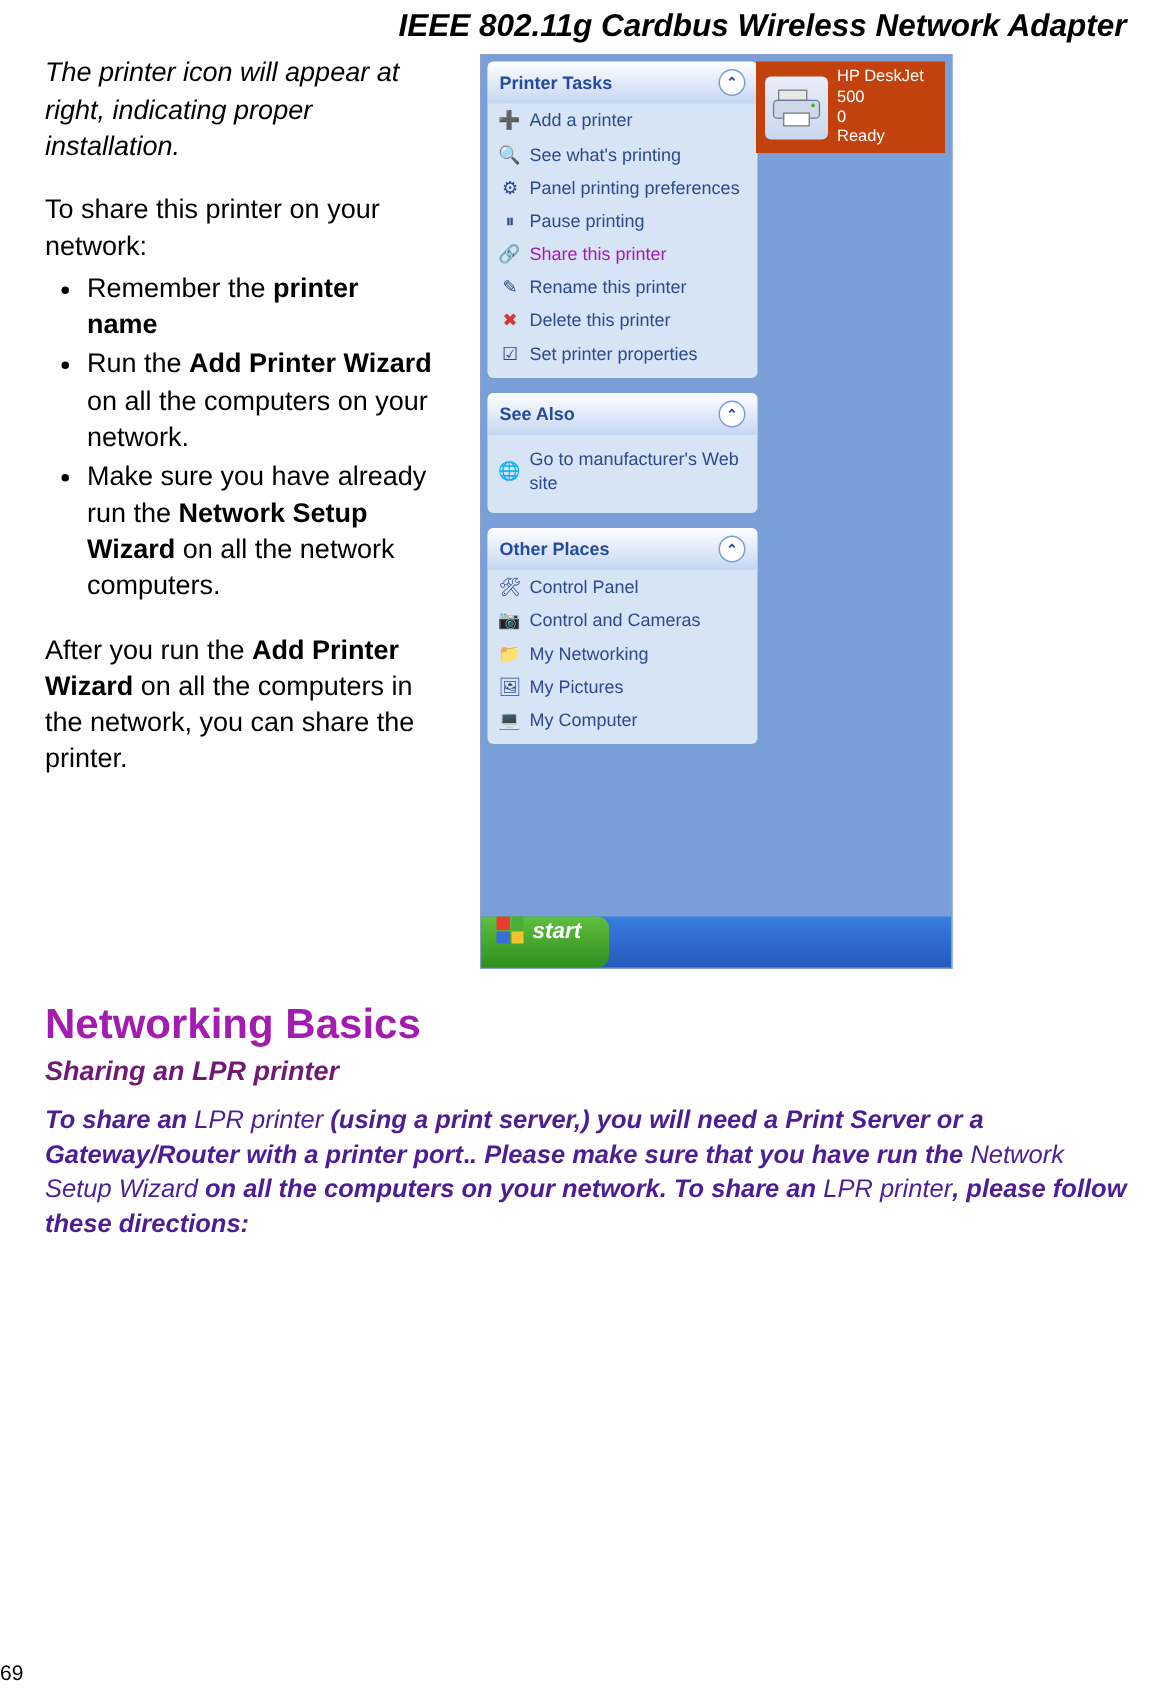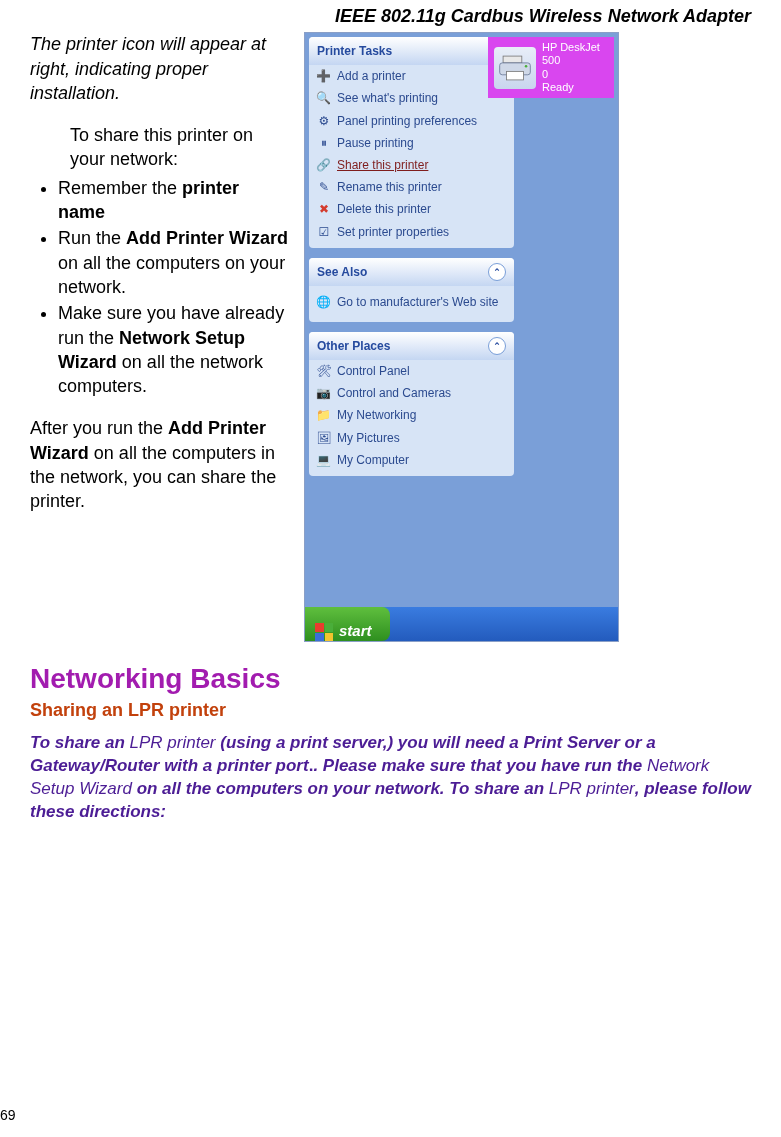--- a/index.html
+++ b/index.html
@@ -15,26 +15,26 @@
     .page {
       padding: 0 30px 20px 30px;
       position: relative;
       min-height: 1137px;
       box-sizing: border-box;
     }
     .header-title {
       text-align: right;
       font-weight: bold;
       font-style: italic;
-      font-size: 18px;
+      font-size: 21px;
       padding: 4px 0;
     }
     .two-col {
       display: flex;
-      gap: 14px;
+      gap: 30px;
     }
     .left-col {
       flex: 0 0 260px;
     }
     .right-col {
       flex: 1;
     }
     .italic { font-style: italic; }
     .bold { font-weight: bold; }
     .para { margin: 0 0 18px 0; }
@@ -45,24 +45,25 @@
     ul.bullets li {
       margin-bottom: 2px;
     }
     .nb-heading {
       color: #a21caf;
       font-size: 28px;
       font-weight: bold;
       margin: 18px 0 0 0;
     }
     .nb-sub {
-      color: #c2410c;
+      color: #701a75;
       font-size: 18px;
       font-weight: bold;
       margin: 0 0 10px 0;
+      font-style: italic;
     }
     .nb-body {
       color: #4c1d95;
       font-size: 17px;
       font-weight: bold;
       font-style: italic;
       line-height: 1.35;
     }
     .page-num {
       position: absolute;
@@ -77,29 +78,29 @@
       width: 315px;
       border: 1px solid #8a9fc7;
       background: #7a9fd8;
       font-family: Tahoma, Arial, sans-serif;
       font-size: 12px;
       position: relative;
       padding: 4px;
       box-sizing: border-box;
     }
     .xp-sidebar {
-      width: 205px;
+      width: 180px;
       background: transparent;
     }
     .xp-printer-sel {
       position: absolute;
       top: 4px;
       left: 183px;
       right: 4px;
-      background: #d946ef;
+      background: #c2410c;
       color: #fff;
       padding: 4px 6px;
       display: flex;
       align-items: center;
       gap: 6px;
       min-height: 58px;
       box-sizing: border-box;
     }
     .xp-printer-iconbox {
       width: 42px; height: 42px;
@@ -141,38 +142,38 @@
       padding: 3px 8px;
       color: #2b4a8f;
       font-size: 12px;
     }
     .xp-item .ico {
       width: 14px; height: 14px;
       display:flex;align-items:center;justify-content:center;
       flex: 0 0 14px;
       font-size: 12px;
     }
-    .xp-link { color: #7f1d1d; text-decoration: underline; }
+    .xp-link { color: #a21caf; }
     .xp-taskbar {
       position: absolute;
       left:0; right:0; bottom:0;
       height: 34px;
       background: linear-gradient(#3a7ce0, #235bbd);
       display:flex;
       align-items:stretch;
     }
     .xp-start {
       background: linear-gradient(#5fbf3e, #2e8f1f);
       color: #fff;
       font-weight: bold;
       font-style: italic;
       font-size: 15px;
       padding: 0 18px 0 10px;
       display:flex;
-      align-items:flex-end;
+      align-items:flex-start;
       gap:6px;
       border-top-right-radius: 8px;
       border-bottom-right-radius: 8px;
     }
     .xp-flag {
       width:18px;height:18px;
       display:grid;
       grid-template-columns:1fr 1fr;
       grid-template-rows:1fr 1fr;
       gap:1px;
@@ -185,21 +186,21 @@
   </style>
 </head>
 <body>
 
 <div class="page">
   <div class="header-title">IEEE 802.11g Cardbus Wireless Network Adapter</div>
 
   <div class="two-col">
     <div class="left-col">
       <p class="para italic">The printer icon will appear at right, indicating proper installation.</p>
-      <p class="para" style="margin-bottom:4px;margin-left:40px;">To share this printer on your network:</p>
+      <p class="para" style="margin-bottom:4px;">To share this printer on your network:</p>
       <ul class="bullets">
         <li>
           <span>Remember the </span><span class="bold">printer name</span><span></span>
         </li>
         <li>
           <span>Run the </span><span class="bold">Add Printer Wizard</span><span> on all the computers on your network.</span>
         </li>
         <li>
           <span>Make sure you have already run the </span><span class="bold">Network Setup Wizard</span><span> on all the network computers.</span>
         </li>

